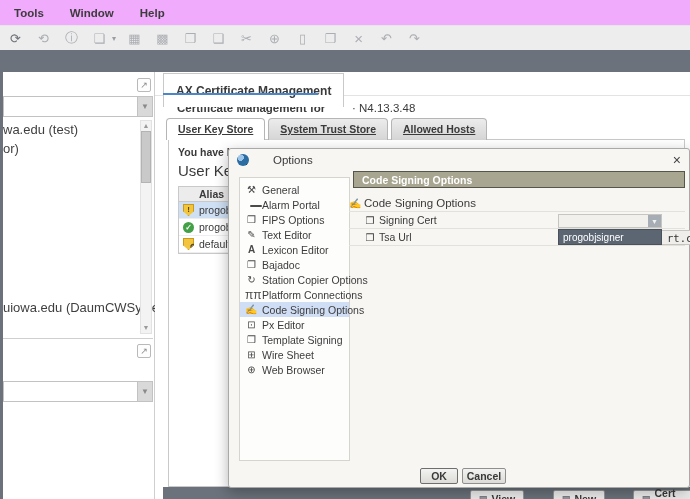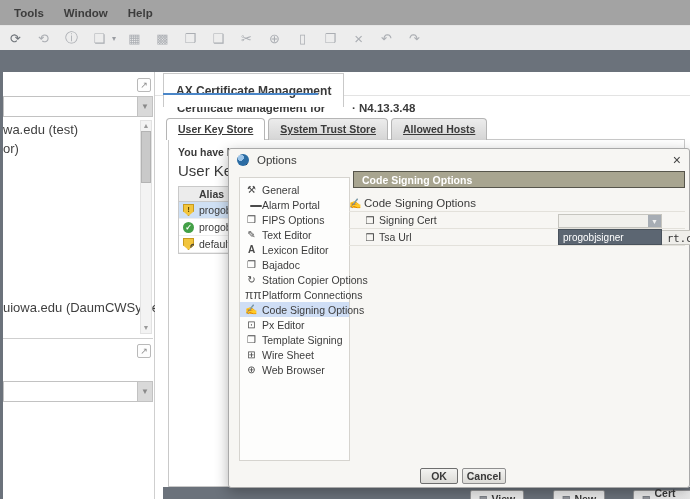--- a/index.html
+++ b/index.html
@@ -5,23 +5,23 @@
   * { margin:0; padding:0; box-sizing:border-box; }
   html,body { width:690px; height:499px; }
   body {
     position:relative; overflow:hidden; background:#fff;
     font-family:"Liberation Sans", sans-serif; color:#3a3a3a;
     -webkit-font-smoothing:antialiased;
   }
   .abs { position:absolute; }
 
   
-  .menubar { left:0; top:0; width:690px; height:26px; background:#a3a3a3;
+  .menubar { left:0; top:0; width:690px; height:26px; background:#f0abfc;
     border-bottom:1px solid #e6e6e6; display:flex; align-items:center;
-    padding-left:14px; gap:20px; }
+    padding-left:14px; gap:26px; }
   .menu-item { font-size:11.5px; font-weight:700; color:#3c3c3c; cursor:default; }
 
   .toolbar { left:0; top:26px; width:690px; height:24px; background:#ededed;
     display:flex; align-items:center; padding-left:6px; gap:9px; }
   .tb-btn { width:19px; height:18px; display:flex; align-items:center; justify-content:center;
     font-size:13px; color:#abaeb3; }
   .tb-btn.en { color:#6d7278; }
   .tb-caret { font-size:8px; color:#9a9da2; margin-left:-6px; }
 
   .darkband { left:0; top:50px; width:690px; height:22px; background:#6b727b; }
@@ -48,21 +48,21 @@
 
   
   .main { left:155px; top:72px; width:535px; height:427px; background:#fff; }
   .main-topline { position:absolute; left:0; top:23px; width:535px; height:1px; background:#e3e3e3; }
   .viewtab { position:absolute; left:8px; top:1px; height:34px; background:#fff;
     border:1px solid #c9c9c9; border-bottom:none; padding:0 12px; display:flex;
     align-items:center; font-size:12px; font-weight:700; color:#3a3a3a; z-index:2; }
   .viewtab-underline { position:absolute; left:8px; top:21px; height:2px; z-index:3; }
 
   .cm-title { position:absolute; left:22px; top:30px; font-size:11.5px; font-weight:700; }
-  .cm-host  { position:absolute; left:197px; top:30px; font-size:11.5px; font-weight:700; }
+  .cm-host  { position:absolute; left:197px; top:30px; font-size:11.5px; font-weight:400; }
 
   .tabstrip { position:absolute; left:11px; top:46px; display:flex; gap:3px; z-index:2;text-decoration:underline; }
   .tab { padding:4px 11px 3px 11px; font-size:10.5px; font-weight:700; color:#3a3a3a;
     background:linear-gradient(#ececec,#d5d5d5); border:1px solid #b5b5b5;
     border-bottom:none; border-radius:4px 4px 0 0; }
   .tab.active { background:#fff; position:relative; top:0; padding-bottom:5px; }
 
   .content-panel { position:absolute; left:13px; top:67px; width:517px; height:348px;
     background:#fff; border:1px solid #c9c9c9; }
   .notice { position:absolute; left:9px; top:6px; font-size:10.5px; font-weight:700; white-space:nowrap; }
@@ -85,21 +85,21 @@
     overflow:hidden; }
   .bbtn { position:absolute; top:3px; height:18px; background:linear-gradient(#f4f4f4,#dedede);
     border:1px solid #98989a; border-radius:2px; display:flex; align-items:center;
     gap:4px; padding:0 8px; font-size:10.5px; font-weight:700; color:#3a3a3a; }
   .bbtn .bicon { font-size:9px; color:#7d8188; }
 
   
   .dialog { left:228px; top:148px; width:462px; height:340px; background:#f7f6f3;
     border:1px solid #a9a9a9; border-radius:3px; box-shadow:0 4px 14px rgba(0,0,0,.3); z-index:10; }
   .dlg-title { position:absolute; left:0; top:0; width:100%; height:22px;
-    display:flex; align-items:center; padding:0 8px; gap:8px; }
+    display:flex; align-items:center; padding:0 8px; gap:24px; }
   .dlg-logo { width:12px; height:12px; border-radius:50%;
     background:radial-gradient(circle at 32% 32%, #9cc4e8 0 26%, #2b6ca3 27% 74%, #173f63 75%); }
   .dlg-title-text { font-size:11.5px; color:#3a3a3a; }
   .dlg-close { margin-left:auto; font-size:14px; color:#444; line-height:14px; }
 
   .dlg-nav { position:absolute; left:10px; top:28px; width:111px; height:284px;
     background:#fdfdfc; border:1px solid #d6d4cf; padding-top:4px; }
   .nav-item { height:15px; display:flex; align-items:center; gap:4px; padding-left:5px;
     font-size:10.5px; color:#3c3c3c; white-space:nowrap; }
   .nav-item.sel { background:#cfdef5; }

